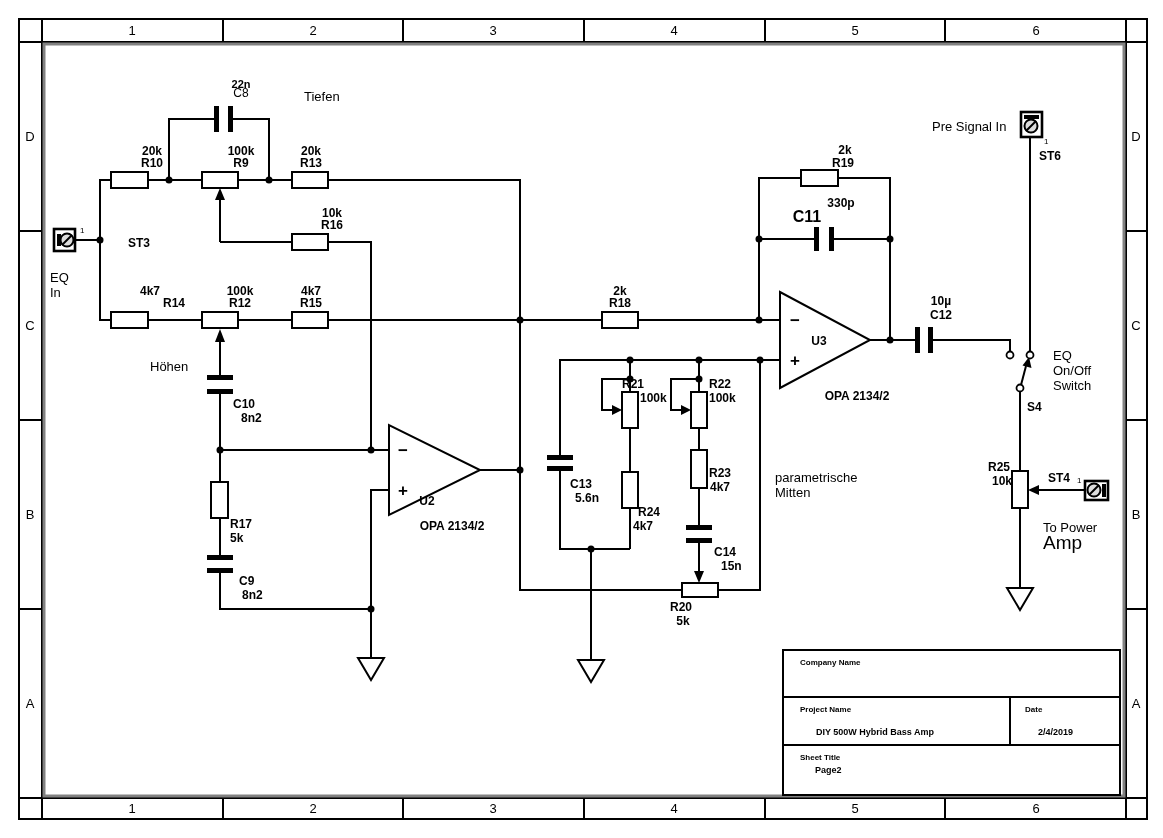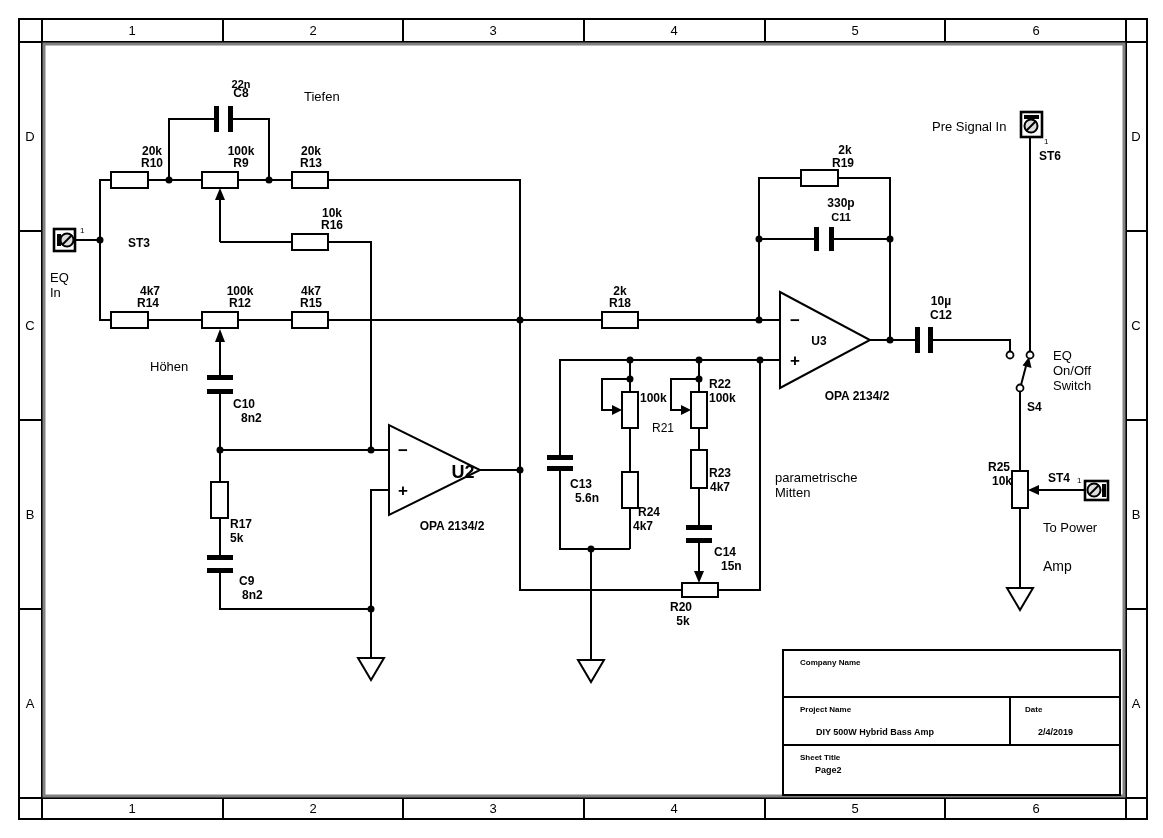--- a/index.html
+++ b/index.html
@@ -218,92 +218,92 @@
     <rect x="783" y="650" width="337" height="145"></rect>
     <line x1="783" y1="697" x2="1120" y2="697"></line>
     <line x1="783" y1="745" x2="1120" y2="745"></line>
     <line x1="1010" y1="697" x2="1010" y2="745"></line>
   </g>
 </svg>
 
 
 <div id="labels-layer">
       <div class="lbl" style="left: 241px; top: 84px; font-size: 11px; font-weight: bold; transform: translate(-50%, -50%);">22n</div>
-      <div class="lbl" style="left: 241px; top: 93px; font-size: 12px; font-weight: bold; transform: translate(-50%, -50%); text-align: right;">C8</div>
+      <div class="lbl" style="left: 241px; top: 93px; font-size: 12px; font-weight: normal; transform: translate(-50%, -50%); text-align: right;">C8</div>
       <div class="lbl" style="left: 288px; top: 96px; font-size: 13px; font-weight: normal; transform: translate(0px, -50%); margin-left: 16px;">Tiefen</div>
       <div class="lbl" style="left: 152px; top: 151px; font-size: 12px; font-weight: bold; transform: translate(-50%, -50%);">20k</div>
       <div class="lbl" style="left: 152px; top: 163px; font-size: 12px; font-weight: bold; transform: translate(-50%, -50%);">R10</div>
       <div class="lbl" style="left: 241px; top: 151px; font-size: 12px; font-weight: bold; transform: translate(-50%, -50%);">100k</div>
       <div class="lbl" style="left: 241px; top: 163px; font-size: 12px; font-weight: bold; transform: translate(-50%, -50%);">R9</div>
       <div class="lbl" style="left: 311px; top: 151px; font-size: 12px; font-weight: bold; transform: translate(-50%, -50%);">20k</div>
       <div class="lbl" style="left: 311px; top: 163px; font-size: 12px; font-weight: bold; transform: translate(-50%, -50%);">R13</div>
       <div class="lbl" style="left: 332px; top: 213px; font-size: 12px; font-weight: bold; transform: translate(-50%, -50%);">10k</div>
       <div class="lbl" style="left: 332px; top: 225px; font-size: 12px; font-weight: bold; transform: translate(-50%, -50%);">R16</div>
       <div class="lbl" style="left: 128px; top: 243px; font-size: 12px; font-weight: bold; transform: translate(0px, -50%);">ST3</div>
       <div class="lbl" style="left: 80px; top: 231px; font-size: 8px; font-weight: normal; transform: translate(0px, -50%);">1</div>
       <div class="lbl" style="left: 50px; top: 277px; font-size: 13px; font-weight: normal; transform: translate(0px, -50%);">EQ</div>
       <div class="lbl" style="left: 50px; top: 292px; font-size: 13px; font-weight: normal; transform: translate(0px, -50%);">In</div>
       <div class="lbl" style="left: 150px; top: 291px; font-size: 12px; font-weight: bold; transform: translate(-50%, -50%);">4k7</div>
-      <div class="lbl" style="left: 140px; top: 303px; font-size: 12px; font-weight: bold; transform: translate(-50%, -50%); padding-left: 16px;">R14</div>
+      <div class="lbl" style="left: 166px; top: 303px; font-size: 12px; font-weight: bold; transform: translate(-50%, -50%); padding-left: 16px;">R14</div>
       <div class="lbl" style="left: 240px; top: 291px; font-size: 12px; font-weight: bold; transform: translate(-50%, -50%);">100k</div>
       <div class="lbl" style="left: 240px; top: 303px; font-size: 12px; font-weight: bold; transform: translate(-50%, -50%);">R12</div>
       <div class="lbl" style="left: 311px; top: 291px; font-size: 12px; font-weight: bold; transform: translate(-50%, -50%);">4k7</div>
       <div class="lbl" style="left: 311px; top: 303px; font-size: 12px; font-weight: bold; transform: translate(-50%, -50%);">R15</div>
       <div class="lbl" style="left: 150px; top: 366px; font-size: 13px; font-weight: normal; transform: translate(0px, -50%);">Höhen</div>
       <div class="lbl" style="left: 233px; top: 404px; font-size: 12px; font-weight: bold; transform: translate(0px, -50%);">C10</div>
       <div class="lbl" style="left: 241px; top: 418px; font-size: 12px; font-weight: bold; transform: translate(0px, -50%);">8n2</div>
       <div class="lbl" style="left: 230px; top: 524px; font-size: 12px; font-weight: bold; transform: translate(0px, -50%);">R17</div>
       <div class="lbl" style="left: 230px; top: 538px; font-size: 12px; font-weight: bold; transform: translate(0px, -50%);">5k</div>
       <div class="lbl" style="left: 239px; top: 581px; font-size: 12px; font-weight: bold; transform: translate(0px, -50%);">C9</div>
       <div class="lbl" style="left: 242px; top: 595px; font-size: 12px; font-weight: bold; transform: translate(0px, -50%);">8n2</div>
-      <div class="lbl" style="left: 427px; top: 472px; font-size: 18px; font-weight: bold; transform: translate(-50%, -50%); margin-left: 36px;">U2</div>
+      <div class="lbl" style="left: 427px; top: 501px; font-size: 12px; font-weight: bold; transform: translate(-50%, -50%);">U2</div>
       <div class="lbl" style="left: 452px; top: 526px; font-size: 12px; font-weight: bold; transform: translate(-50%, -50%);">OPA 2134/2</div>
       <div class="lbl" style="left: 403px; top: 450px; font-size: 17px; font-weight: bold; transform: translate(-50%, -50%);">−</div>
       <div class="lbl" style="left: 403px; top: 490px; font-size: 17px; font-weight: bold; transform: translate(-50%, -50%);">+</div>
       <div class="lbl" style="left: 620px; top: 291px; font-size: 12px; font-weight: bold; transform: translate(-50%, -50%);">2k</div>
       <div class="lbl" style="left: 620px; top: 303px; font-size: 12px; font-weight: bold; transform: translate(-50%, -50%);">R18</div>
       <div class="lbl" style="left: 570px; top: 484px; font-size: 12px; font-weight: bold; transform: translate(0px, -50%);">C13</div>
       <div class="lbl" style="left: 575px; top: 498px; font-size: 12px; font-weight: bold; transform: translate(0px, -50%);">5.6n</div>
-      <div class="lbl" style="left: 652px; top: 384px; font-size: 12px; font-weight: normal; transform: translate(0px, -50%); margin-top: 44px;">R21</div>
+      <div class="lbl" style="left: 622px; top: 384px; font-size: 12px; font-weight: bold; transform: translate(0px, -50%);">R21</div>
       <div class="lbl" style="left: 640px; top: 398px; font-size: 12px; font-weight: bold; transform: translate(0px, -50%);">100k</div>
       <div class="lbl" style="left: 709px; top: 384px; font-size: 12px; font-weight: bold; transform: translate(0px, -50%);">R22</div>
       <div class="lbl" style="left: 709px; top: 398px; font-size: 12px; font-weight: bold; transform: translate(0px, -50%);">100k</div>
       <div class="lbl" style="left: 638px; top: 512px; font-size: 12px; font-weight: bold; transform: translate(0px, -50%);">R24</div>
       <div class="lbl" style="left: 633px; top: 526px; font-size: 12px; font-weight: bold; transform: translate(0px, -50%);">4k7</div>
       <div class="lbl" style="left: 709px; top: 473px; font-size: 12px; font-weight: bold; transform: translate(0px, -50%);">R23</div>
       <div class="lbl" style="left: 710px; top: 487px; font-size: 12px; font-weight: bold; transform: translate(0px, -50%);">4k7</div>
       <div class="lbl" style="left: 714px; top: 552px; font-size: 12px; font-weight: bold; transform: translate(0px, -50%);">C14</div>
       <div class="lbl" style="left: 721px; top: 566px; font-size: 12px; font-weight: bold; transform: translate(0px, -50%);">15n</div>
       <div class="lbl" style="left: 681px; top: 607px; font-size: 12px; font-weight: bold; transform: translate(-50%, -50%);">R20</div>
       <div class="lbl" style="left: 683px; top: 621px; font-size: 12px; font-weight: bold; transform: translate(-50%, -50%);">5k</div>
       <div class="lbl" style="left: 775px; top: 477px; font-size: 13px; font-weight: normal; transform: translate(0px, -50%);">parametrische</div>
       <div class="lbl" style="left: 775px; top: 492px; font-size: 13px; font-weight: normal; transform: translate(0px, -50%);">Mitten</div>
       <div class="lbl" style="left: 845px; top: 150px; font-size: 12px; font-weight: bold; transform: translate(-50%, -50%);">2k</div>
       <div class="lbl" style="left: 843px; top: 163px; font-size: 12px; font-weight: bold; transform: translate(-50%, -50%);">R19</div>
       <div class="lbl" style="left: 841px; top: 203px; font-size: 12px; font-weight: bold; transform: translate(-50%, -50%);">330p</div>
-      <div class="lbl" style="left: 841px; top: 217px; font-size: 11px; font-weight: bold; transform: translate(-50%, -50%);">C11</div>
+      <div class="lbl" style="left: 807px; top: 217px; font-size: 16px; font-weight: bold; transform: translate(-50%, -50%);">C11</div>
       <div class="lbl" style="left: 819px; top: 341px; font-size: 12px; font-weight: bold; transform: translate(-50%, -50%);">U3</div>
       <div class="lbl" style="left: 857px; top: 396px; font-size: 12px; font-weight: bold; transform: translate(-50%, -50%);">OPA 2134/2</div>
       <div class="lbl" style="left: 795px; top: 320px; font-size: 17px; font-weight: bold; transform: translate(-50%, -50%);">−</div>
       <div class="lbl" style="left: 795px; top: 360px; font-size: 17px; font-weight: bold; transform: translate(-50%, -50%);">+</div>
       <div class="lbl" style="left: 941px; top: 301px; font-size: 12px; font-weight: bold; transform: translate(-50%, -50%);">10µ</div>
       <div class="lbl" style="left: 941px; top: 315px; font-size: 12px; font-weight: bold; transform: translate(-50%, -50%);">C12</div>
       <div class="lbl" style="left: 932px; top: 126px; font-size: 13px; font-weight: normal; transform: translate(0px, -50%);">Pre Signal In</div>
       <div class="lbl" style="left: 1039px; top: 156px; font-size: 12px; font-weight: bold; transform: translate(0px, -50%);">ST6</div>
       <div class="lbl" style="left: 1044px; top: 142px; font-size: 8px; font-weight: normal; transform: translate(0px, -50%);">1</div>
       <div class="lbl" style="left: 1053px; top: 355px; font-size: 13px; font-weight: normal; transform: translate(0px, -50%);">EQ</div>
       <div class="lbl" style="left: 1053px; top: 370px; font-size: 13px; font-weight: normal; transform: translate(0px, -50%);">On/Off</div>
       <div class="lbl" style="left: 1053px; top: 385px; font-size: 13px; font-weight: normal; transform: translate(0px, -50%);">Switch</div>
       <div class="lbl" style="left: 1027px; top: 407px; font-size: 12px; font-weight: bold; transform: translate(0px, -50%);">S4</div>
       <div class="lbl" style="left: 988px; top: 467px; font-size: 12px; font-weight: bold; transform: translate(0px, -50%);">R25</div>
       <div class="lbl" style="left: 992px; top: 481px; font-size: 12px; font-weight: bold; transform: translate(0px, -50%);">10k</div>
       <div class="lbl" style="left: 1048px; top: 478px; font-size: 12px; font-weight: bold; transform: translate(0px, -50%);">ST4</div>
       <div class="lbl" style="left: 1077px; top: 481px; font-size: 8px; font-weight: normal; transform: translate(0px, -50%);">1</div>
       <div class="lbl" style="left: 1043px; top: 527px; font-size: 13px; font-weight: normal; transform: translate(0px, -50%);">To Power</div>
-      <div class="lbl" style="left: 1043px; top: 542px; font-size: 14px; font-weight: normal; transform: translate(0px, -50%); margin-top: 24px;">Amp</div>
+      <div class="lbl" style="left: 1043px; top: 542px; font-size: 19px; font-weight: normal; transform: translate(0px, -50%);">Amp</div>
     </div>
 <div id="ruler-layer">
       <div class="ruler-num" style="left: 132px; top: 30px;">1</div>
       <div class="ruler-num" style="left: 132px; top: 808px;">1</div>
       <div class="ruler-num" style="left: 313px; top: 30px;">2</div>
       <div class="ruler-num" style="left: 313px; top: 808px;">2</div>
       <div class="ruler-num" style="left: 493px; top: 30px;">3</div>
       <div class="ruler-num" style="left: 493px; top: 808px;">3</div>
       <div class="ruler-num" style="left: 674px; top: 30px;">4</div>
       <div class="ruler-num" style="left: 674px; top: 808px;">4</div>

